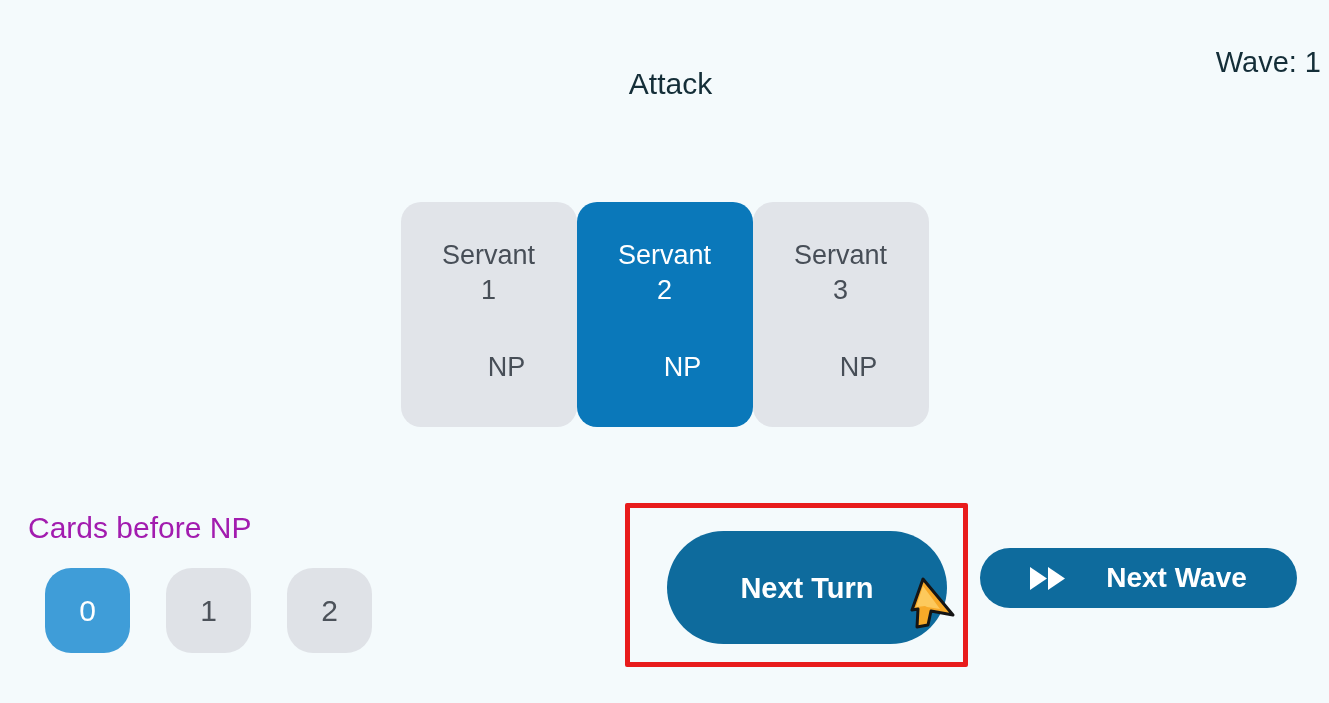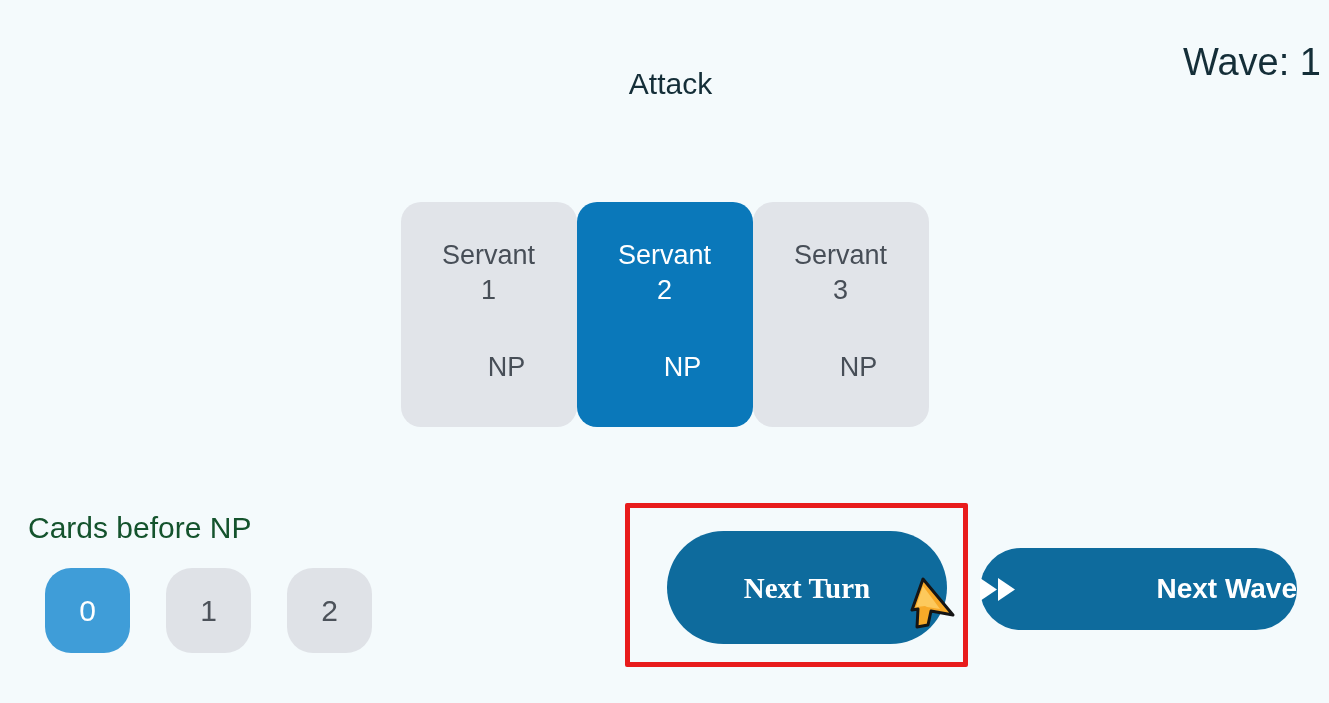--- a/index.html
+++ b/index.html
@@ -20,21 +20,21 @@
     left: 12px; right: 0; top: 66px;
     text-align: center;
     font-size: 30px;
     line-height: 36px;
     color: #142e38;
   }
   .wave-turn {
     position: absolute;
     top: 40px; right: 8px;
     text-align: right;
-    font-size: 38px;
+    font-size: 29px;
     line-height: 44px;
     color: #142e38;
   }
 
   
   .cards-row {
     position: absolute;
     left: 0; right: 0; top: 202px;
     display: flex;
     justify-content: center;
@@ -57,21 +57,21 @@
     background: #0a78ba;
     color: #ffffff;
   }
 
   
   .cbn-label {
     position: absolute;
     left: 28px; top: 509px;
     font-size: 30px;
     line-height: 38px;
-    color: #14532d;
+    color: #a21caf;
   }
   .cbn-options {
     position: absolute;
     left: 45px; top: 568px;
     display: flex;
     gap: 36px;
   }
   .cbn-btn {
     width: 85px;
     height: 85px;
@@ -107,35 +107,34 @@
     color: #ffffff;
     font-weight: bold;
     font-size: 29px;
     line-height: 38px;
     text-align: center;
     display: flex;
     flex-direction: column;
     align-items: center;
     justify-content: center;
     cursor: pointer;
-    font-family: Liberation Serif, serif;
   }
   .next-turn-btn span { display: block; }
   .next-wave-btn {
     position: absolute;
     left: 980px; top: 548px;
-    width: 317px; height: 82px;
+    width: 317px; height: 60px;
     border-radius: 41px;
     background: #0e6b9d;
     color: #ffffff;
     font-weight: bold;
     font-size: 28px;
     display: flex;
     align-items: center;
-    justify-content: space-between;
+    justify-content: center;
     gap: 40px;
     cursor: pointer;
   }
   .ff-icon { display: block; }
 
   .cursor-overlay {
     position: absolute;
     left: 905px; top: 577px;
     width: 56px; height: 56px;
     pointer-events: none;

